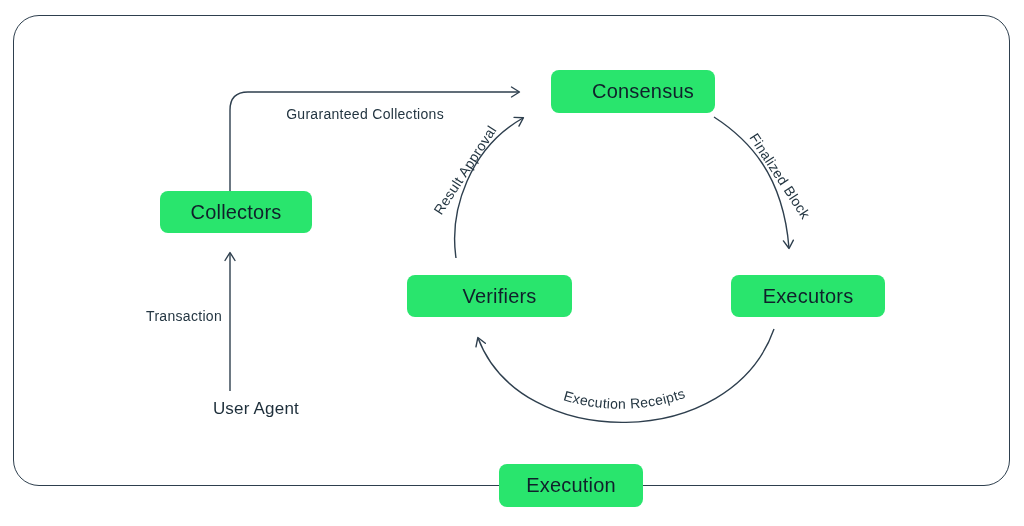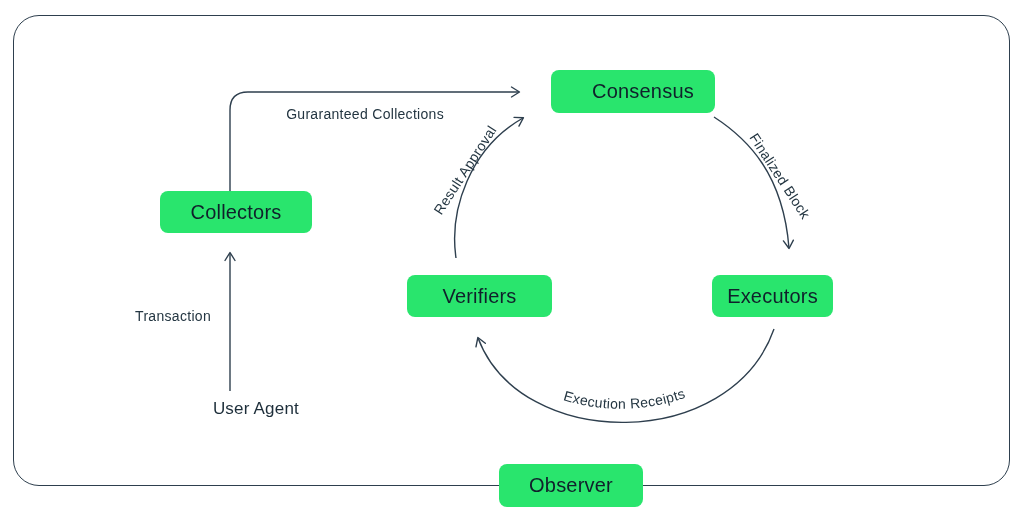--- a/index.html
+++ b/index.html
@@ -41,36 +41,36 @@
     font-size: 20px;
     letter-spacing: 0.2px;
     display: flex;
     align-items: center;
     justify-content: center;
     z-index: 2;
     white-space: nowrap;
   }
   .node.collectors { left: 160px; top: 191px; width: 152px; height: 42px; }
   .node.consensus  { left: 551px; top: 70px;  width: 144px; height: 43px; padding-left: 20px; }
-  .node.verifiers  { left: 407px; top: 275px; width: 145px; height: 42px; }
-  .node.executors  { left: 712px; top: 275px; width: 121px; height: 42px; }
+  .node.verifiers  { left: 407px; top: 275px; width: 145px; height: 42px; padding-left: 20px; }
+  .node.executors  { left: 731px; top: 275px; width: 154px; height: 42px; }
   .node.observer   { left: 499px; top: 464px; width: 144px; height: 43px; }
   .edge-label {
     position: absolute;
     color: #243642;
     font-size: 14px;
     letter-spacing: 0.3px;
     white-space: nowrap;
     z-index: 2;
   }
   .lbl-guaranteed-collections {
     left: 284px; top: 106px; width: 160px; text-align: right;
   }
   .lbl-transaction {
-    left: 101px; top: 308px; width: 110px; text-align: right;
+    left: 112px; top: 308px; width: 110px; text-align: right;
   }
   .lbl-result-approval {
     left: 405px; top: 161px; width: 120px; height: 18px; line-height: 18px;
     text-align: center;
     transform: rotate(-57deg);
     transform-origin: 50% 50%;
   }
   .lbl-finalized-block {
     left: 720px; top: 167px; width: 120px; height: 18px; line-height: 18px;
     text-align: center;
@@ -121,21 +121,21 @@
     <path id="er-text-path" d="M 470 318 C 520 440 726 440 776 312" fill="none" stroke="none"></path>
     <text class="curve-text">
       <textPath href="#er-text-path" startOffset="50%" text-anchor="middle">Execution Receipts</textPath>
     </text>
   </svg>
 
   <div class="node collectors">Collectors</div>
   <div class="node consensus">Consensus</div>
   <div class="node verifiers">Verifiers</div>
   <div class="node executors">Executors</div>
-  <div class="node observer">Observer</div>
+  <div class="node observer">Execution</div>
 
   <div class="edge-label lbl-guaranteed-collections">Guraranteed Collections</div>
   <div class="edge-label lbl-transaction">Transaction</div>
   <div class="edge-label lbl-result-approval">Result Approval</div>
   <div class="edge-label lbl-finalized-block">Finalized Block</div>
 
   <div class="actor-label">User Agent</div>
 
 </div>
 

